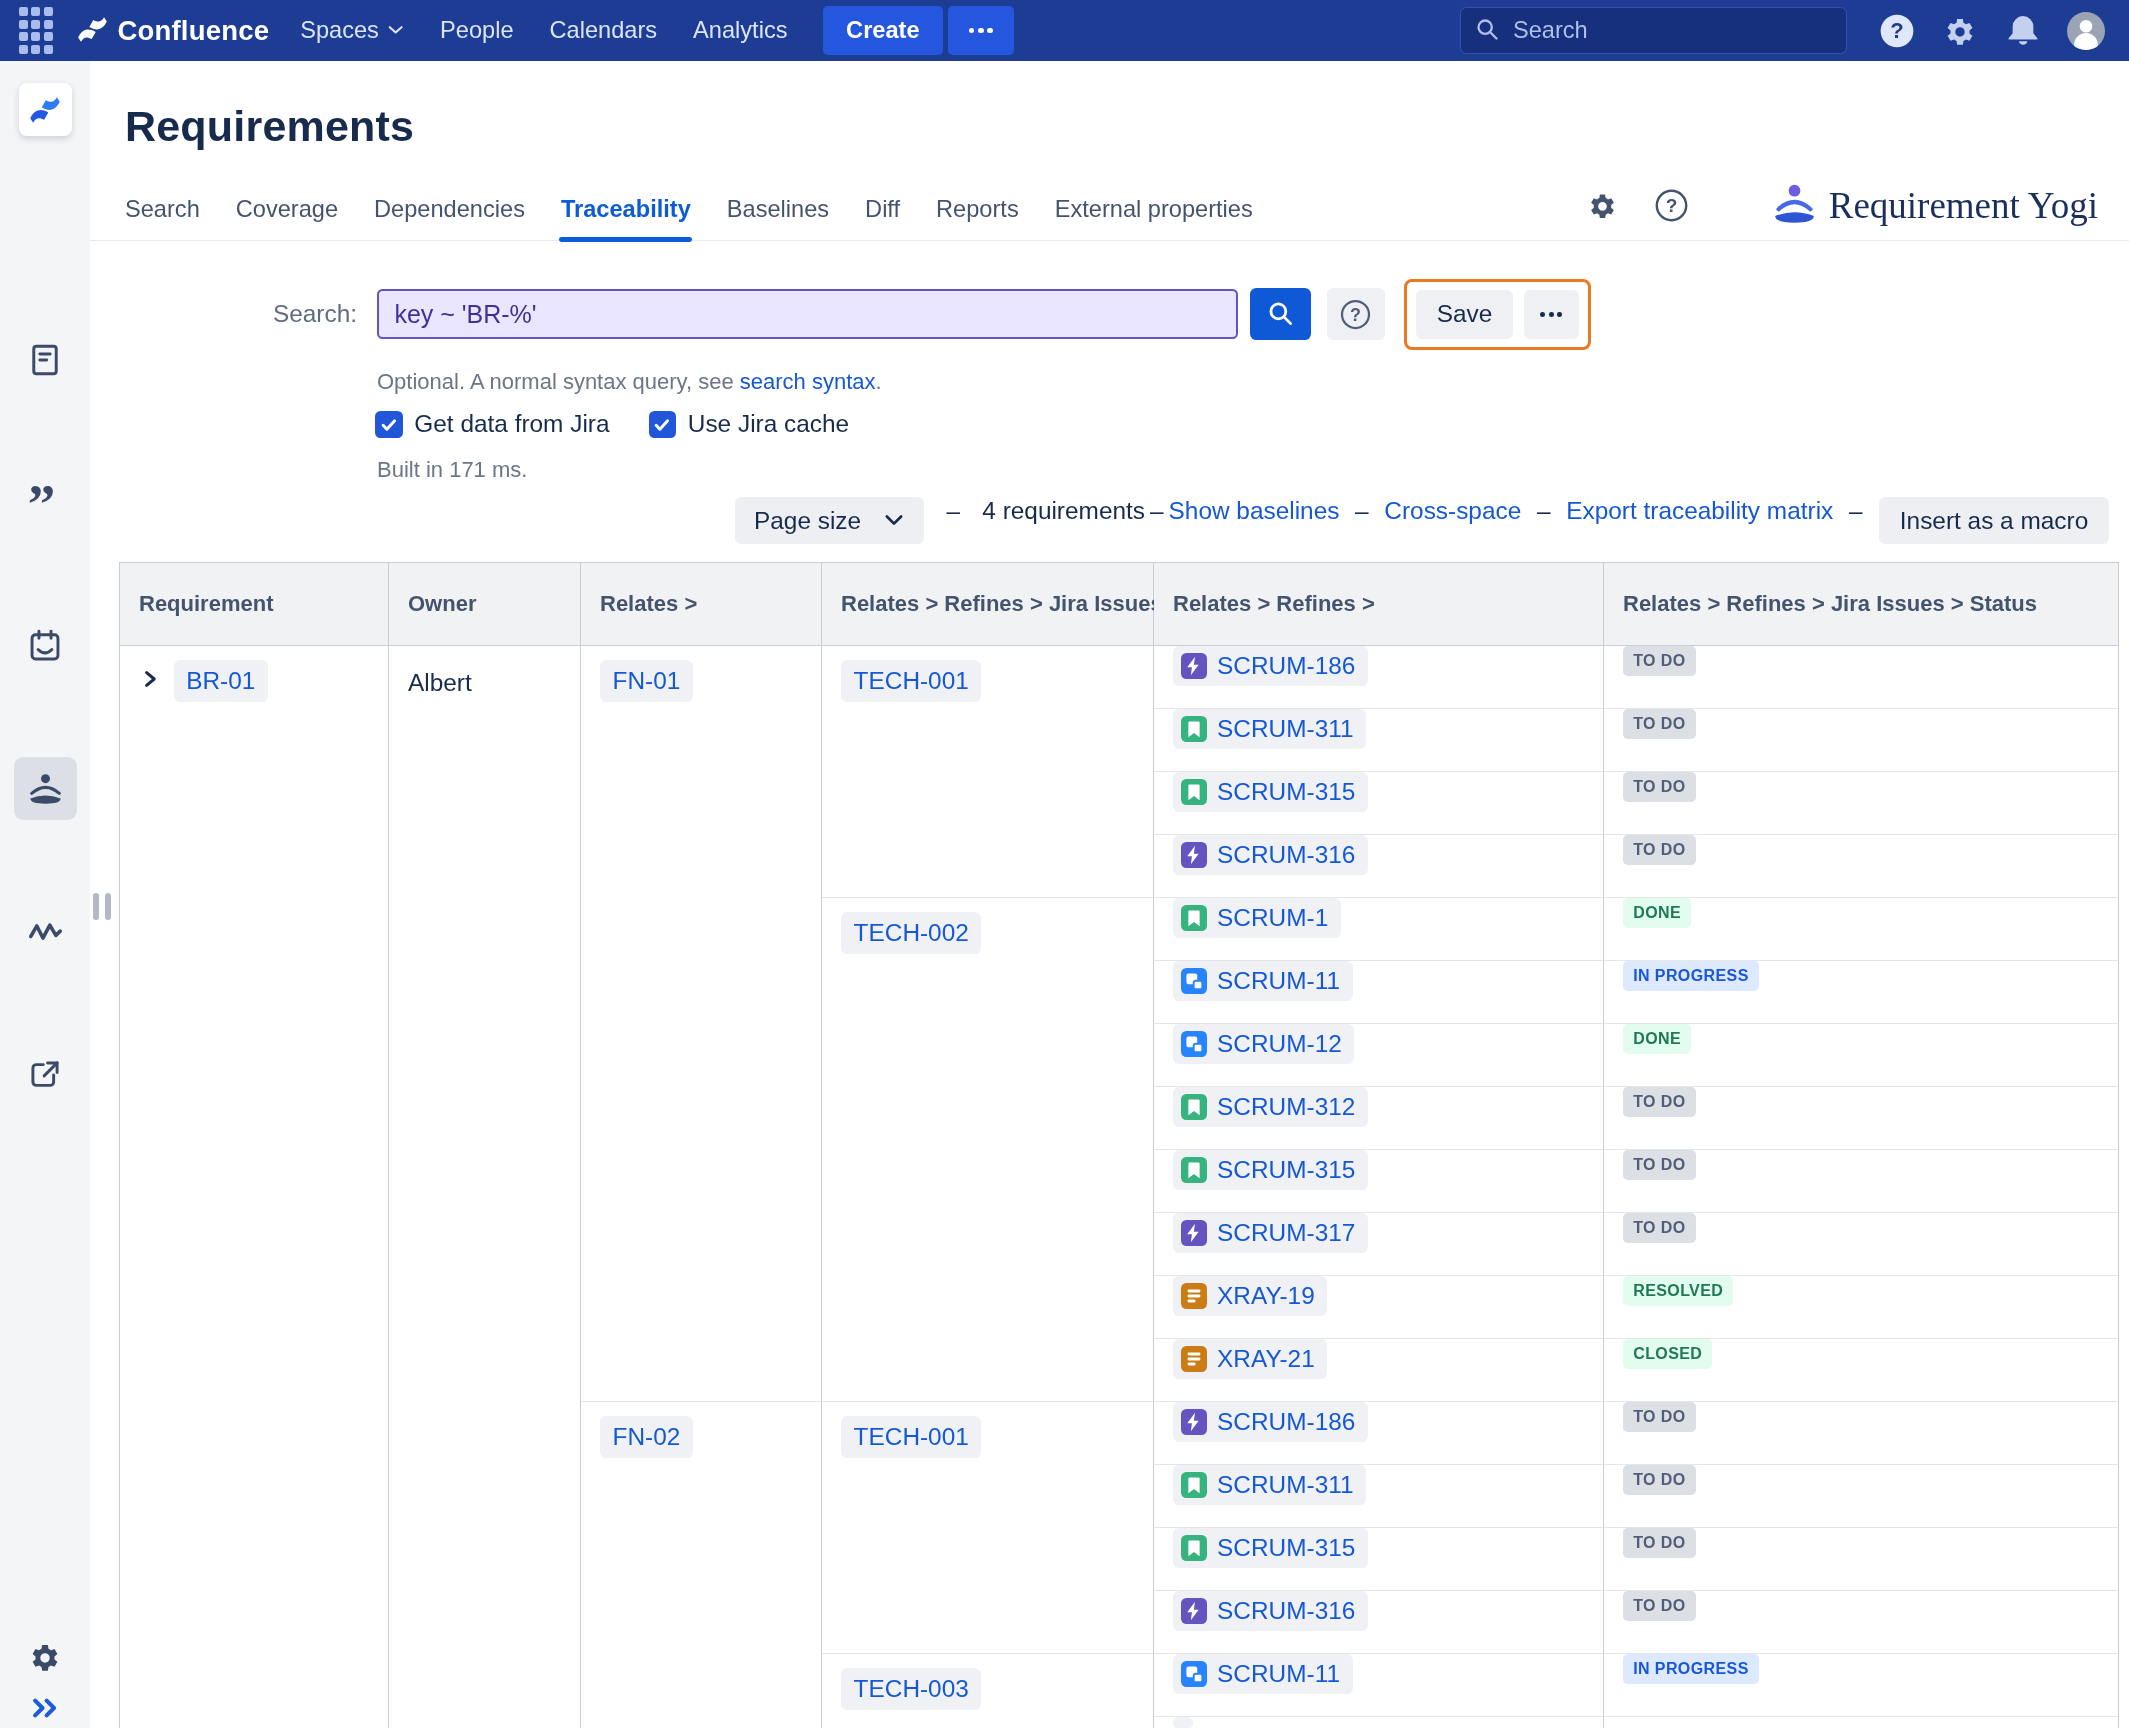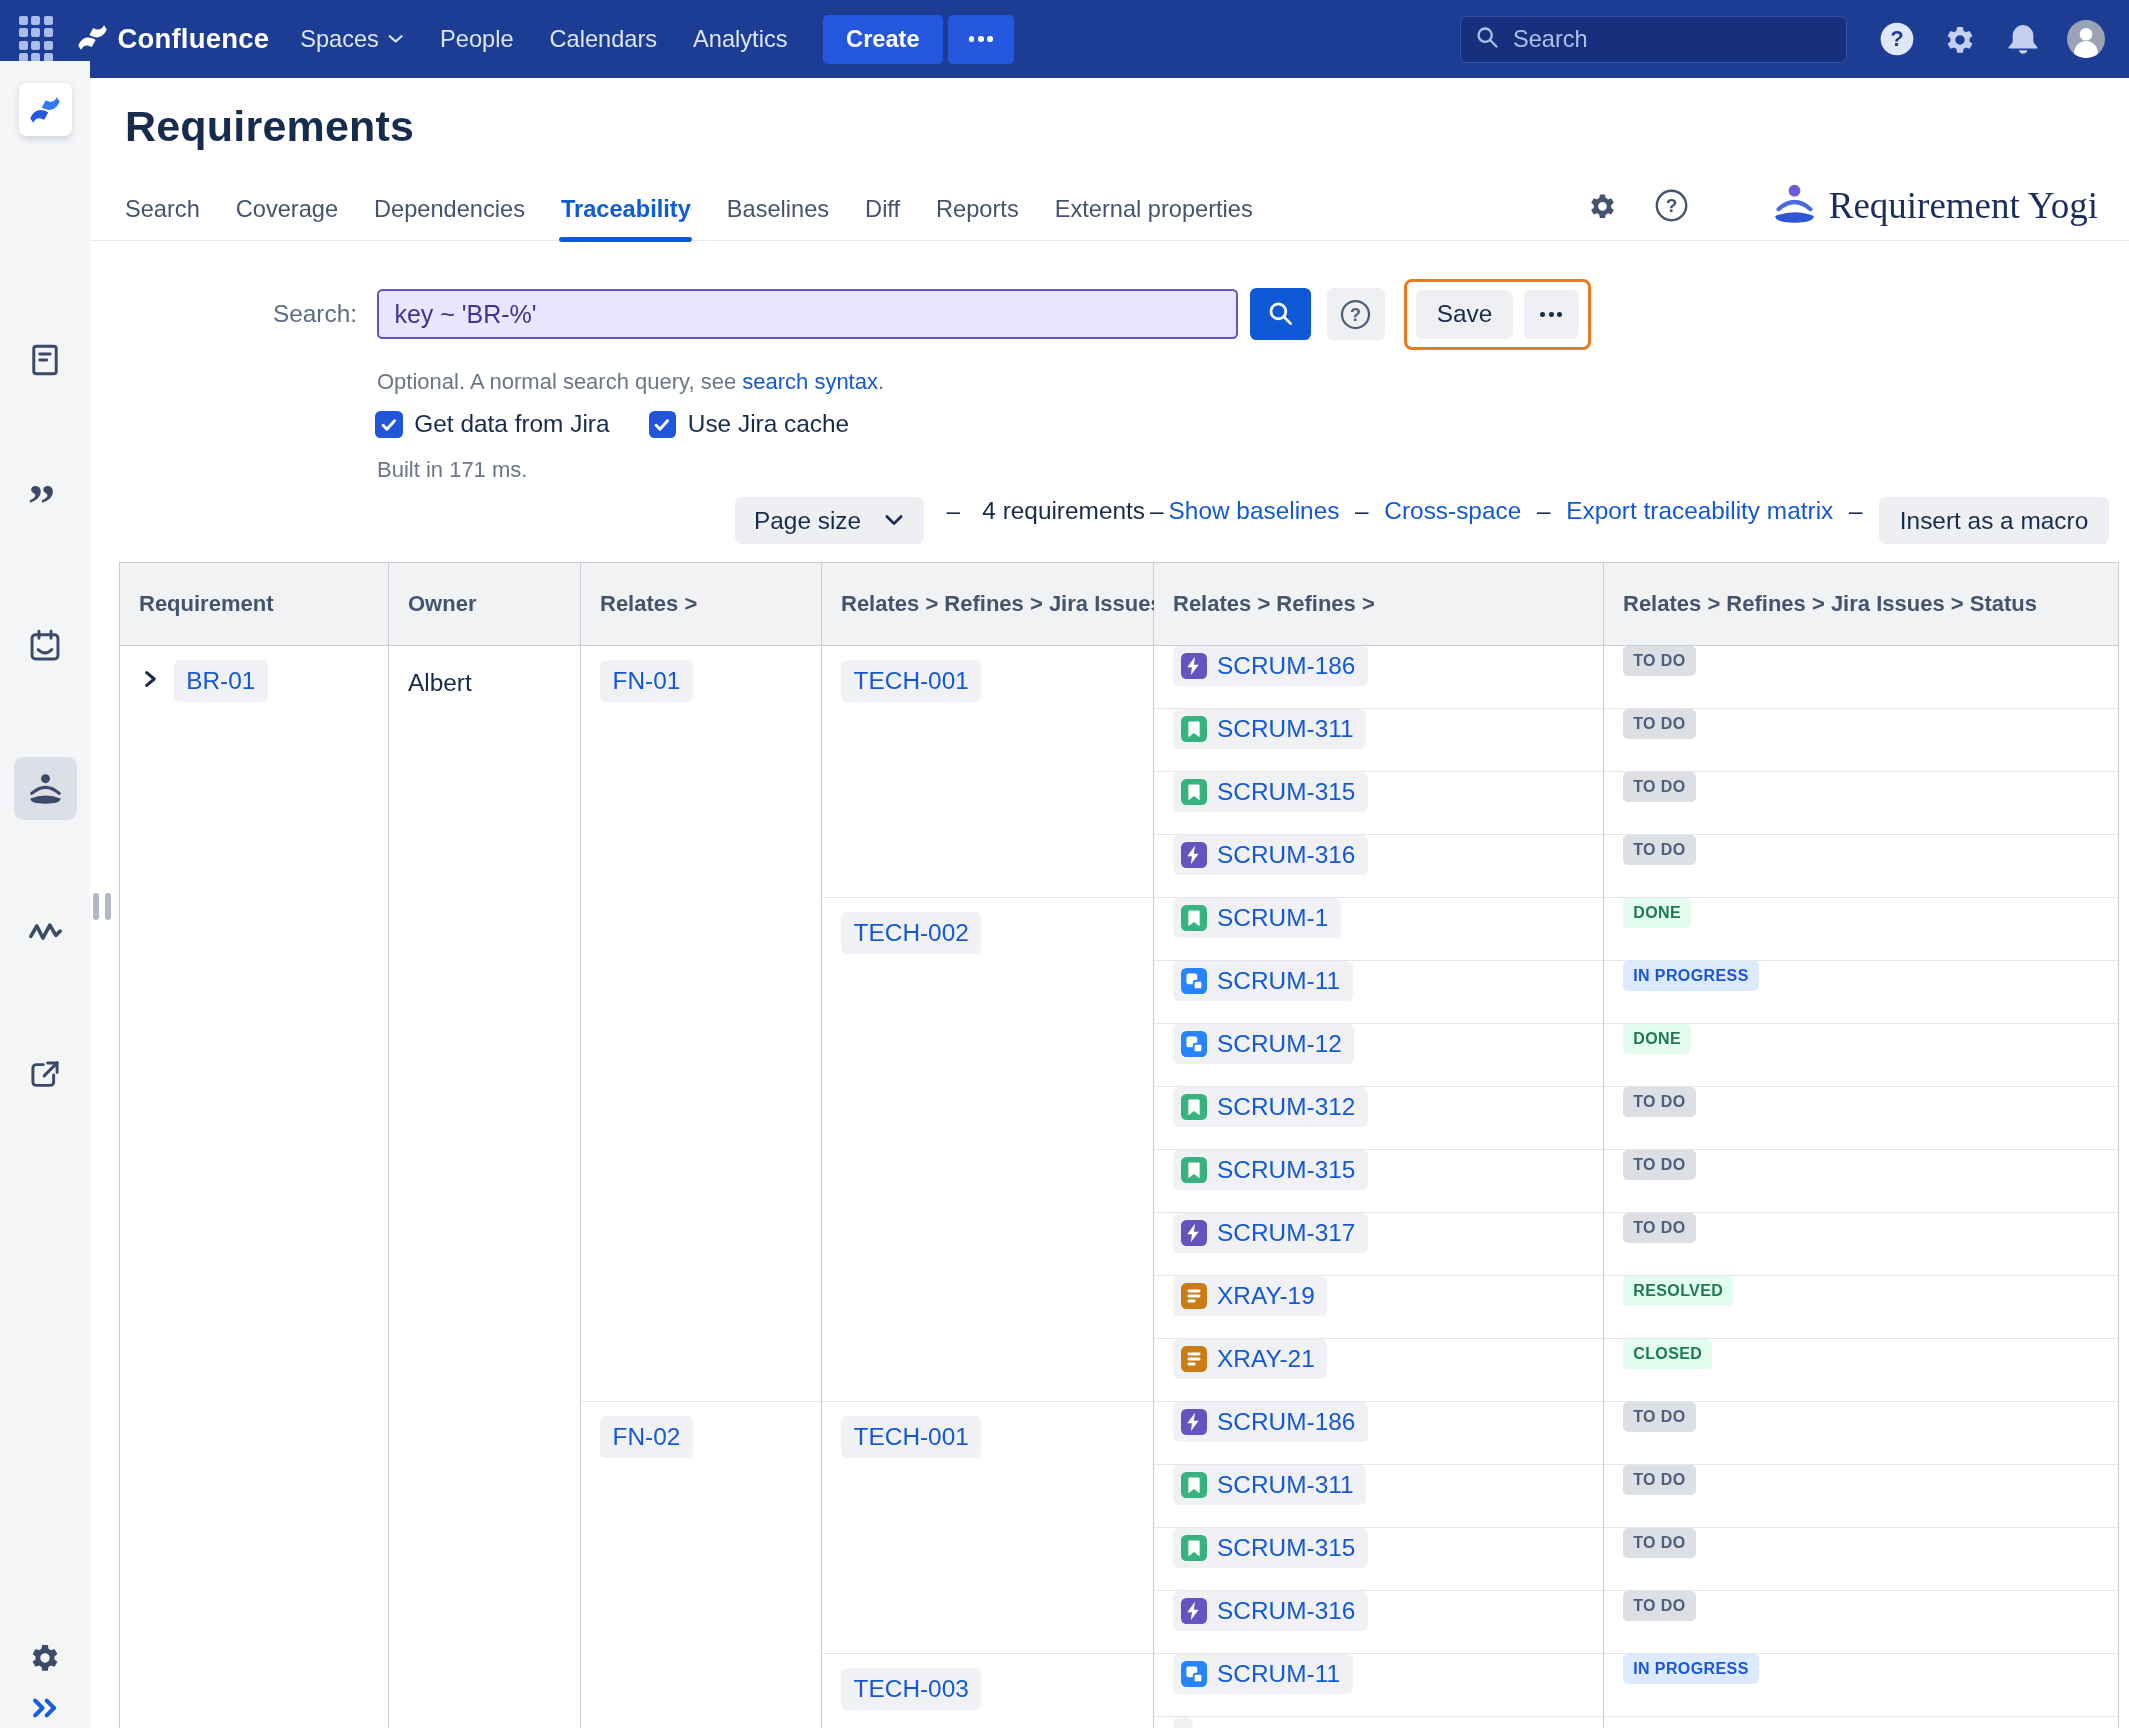--- a/index.html
+++ b/index.html
@@ -13,21 +13,21 @@
   --loz-todo-bg:#dcdfe4; --loz-todo-ink:#505f79;
   --loz-done-bg:#e2fcef; --loz-done-ink:#1f7a54;
   --loz-prog-bg:#dce9fe; --loz-prog-ink:#1a56db;
 }
 *{box-sizing:border-box;margin:0;padding:0}
 html,body{background:#fff}
 body{width:2129px;height:1728px;overflow:hidden;position:relative;
   font-family:"Liberation Sans",sans-serif;color:var(--ink);}
 
 
-.navbar{height:78px;background:var(--nav-blue);display:flex;align-items:center;padding:14px 19px;}
+.navbar{height:61px;background:var(--nav-blue);display:flex;align-items:center;padding:14px 19px;}
 .appgrid{display:grid;grid-template-columns:repeat(3,8.6px);grid-auto-rows:8.6px;gap:3.9px;margin-right:22px;cursor:pointer}
 .appgrid i{background:#a9bcec;border-radius:2px;display:block}
 .logo{display:flex;align-items:center;gap:7.9px;margin-right:31px;cursor:pointer}
 .logo-text{color:#fff;font-size:27.5px;font-weight:700;letter-spacing:0.2px}
 .nav-items{display:flex;align-items:center;gap:36px;margin-right:35px}
 .nav-item{color:var(--nav-text);font-size:23.6px;display:flex;align-items:center;gap:7.9px;cursor:pointer;white-space:nowrap}
 .btn-create{background:var(--nav-btn);color:#fff;font-weight:700;font-size:23.6px;padding:0 23.6px;height:49px;border:none;border-radius:4.7px;cursor:pointer;font-family:inherit}
 .btn-navmore{background:var(--nav-btn);color:#fff;height:49px;width:66px;border:none;border-radius:4.7px;margin-left:4.7px;cursor:pointer;display:flex;align-items:center;justify-content:center;gap:3.9px}
 .btn-navmore i{width:5.5px;height:5.5px;border-radius:50%;background:#fff;display:block}
 .nav-search{margin-left:auto;width:387px;height:47px;background:#16307e;border:1.6px solid #3452ac;border-radius:6.3px;display:flex;align-items:center;gap:12.6px;padding:0 14px;margin-right:31px}
@@ -316,21 +316,21 @@
       <button class="btn-save">Save</button>
       <button class="btn-dots">
           <i></i>
           <i></i>
           <i></i>
         </button>
     </div>
   </div>
 
   <div class="hint">
-    <span>Optional. A normal search query, see </span><a>search syntax</a><span>.</span>
+    <span>Optional. A normal syntax query, see </span><a>search syntax</a><span>.</span>
   </div>
 
   <div class="checks" id="checkboxes">
       <label class="check">
         <span class="box">
           <svg width="19.7" height="19.7" viewBox="0 0 24 24" fill="none" stroke="#fff" stroke-width="3.6" stroke-linecap="round" stroke-linejoin="round">
             <path d="M5 12.5l4.6 4.8L19 7"></path>
           </svg>
         </span>
         <span>Get data from Jira</span>

